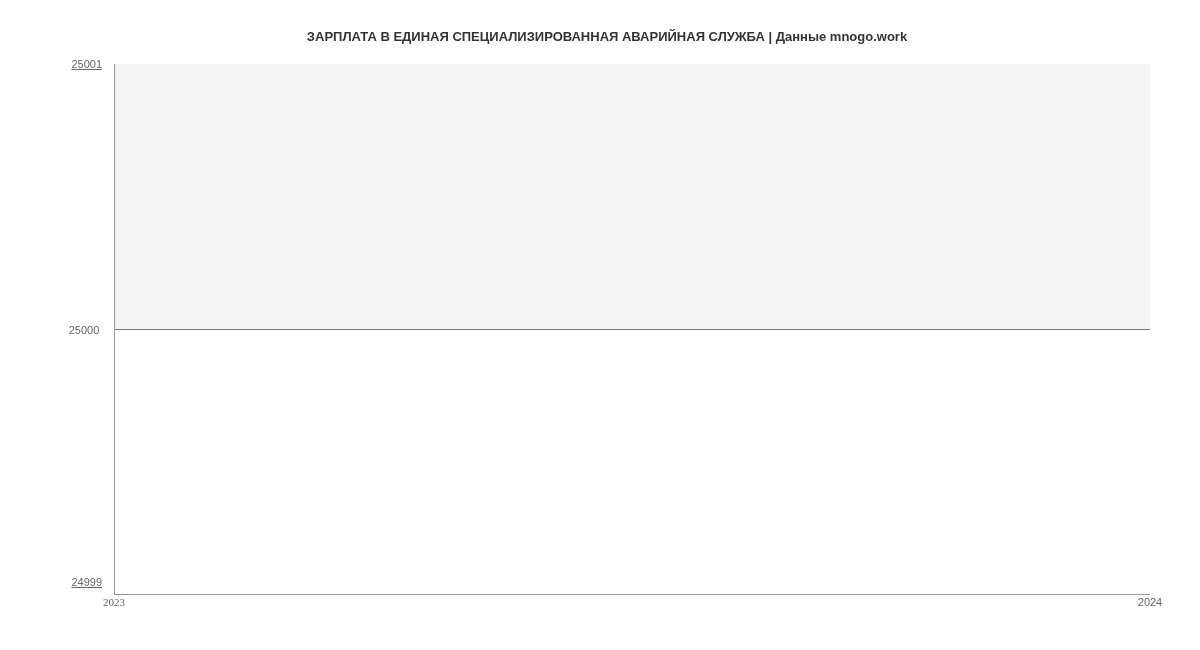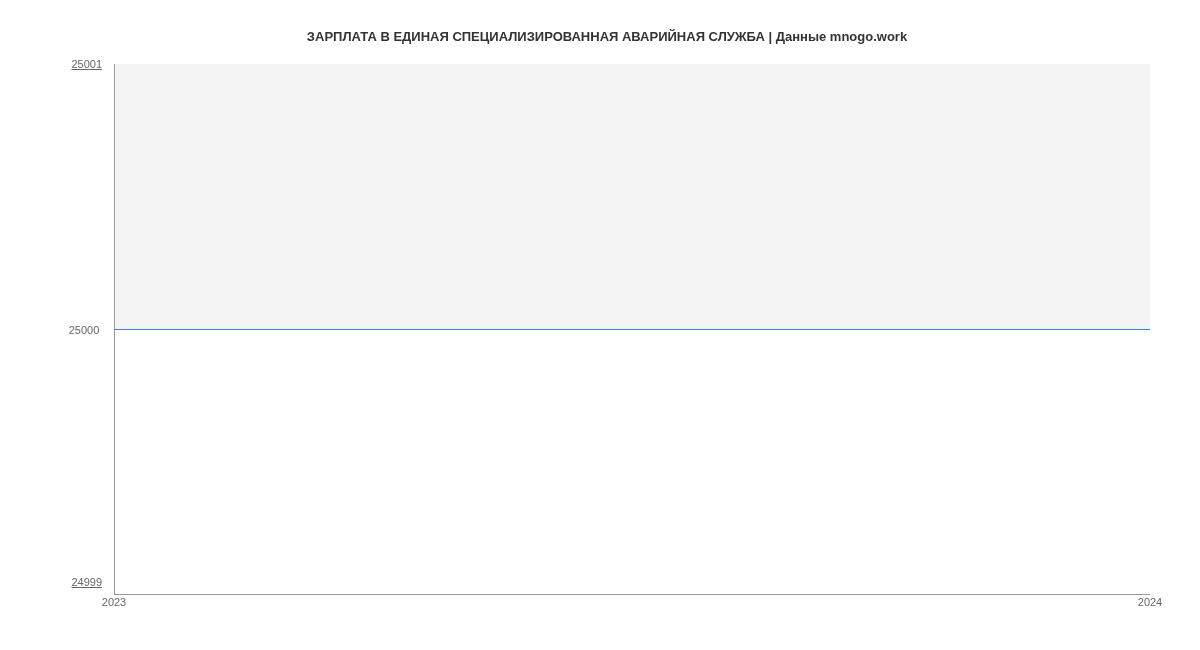--- a/index.html
+++ b/index.html
@@ -68,20 +68,21 @@
     .y-tick-bot { top: calc(100% - 55px); transform: translateY(-100%); text-decoration: underline; }
     .x-tick-label {
       position: absolute;
       bottom: 35px;
       font-size: 11px;
       color: #666;
     }
     .x-tick-left {
       left: 100px;
       transform: translateX(-50%);
+      font-family: Liberation Serif, serif;
     }
     .x-tick-right {
       right: 50px;
       transform: translateX(50%);
       text-align: center;
     }
   </style>
 </head>
 <body>
 

